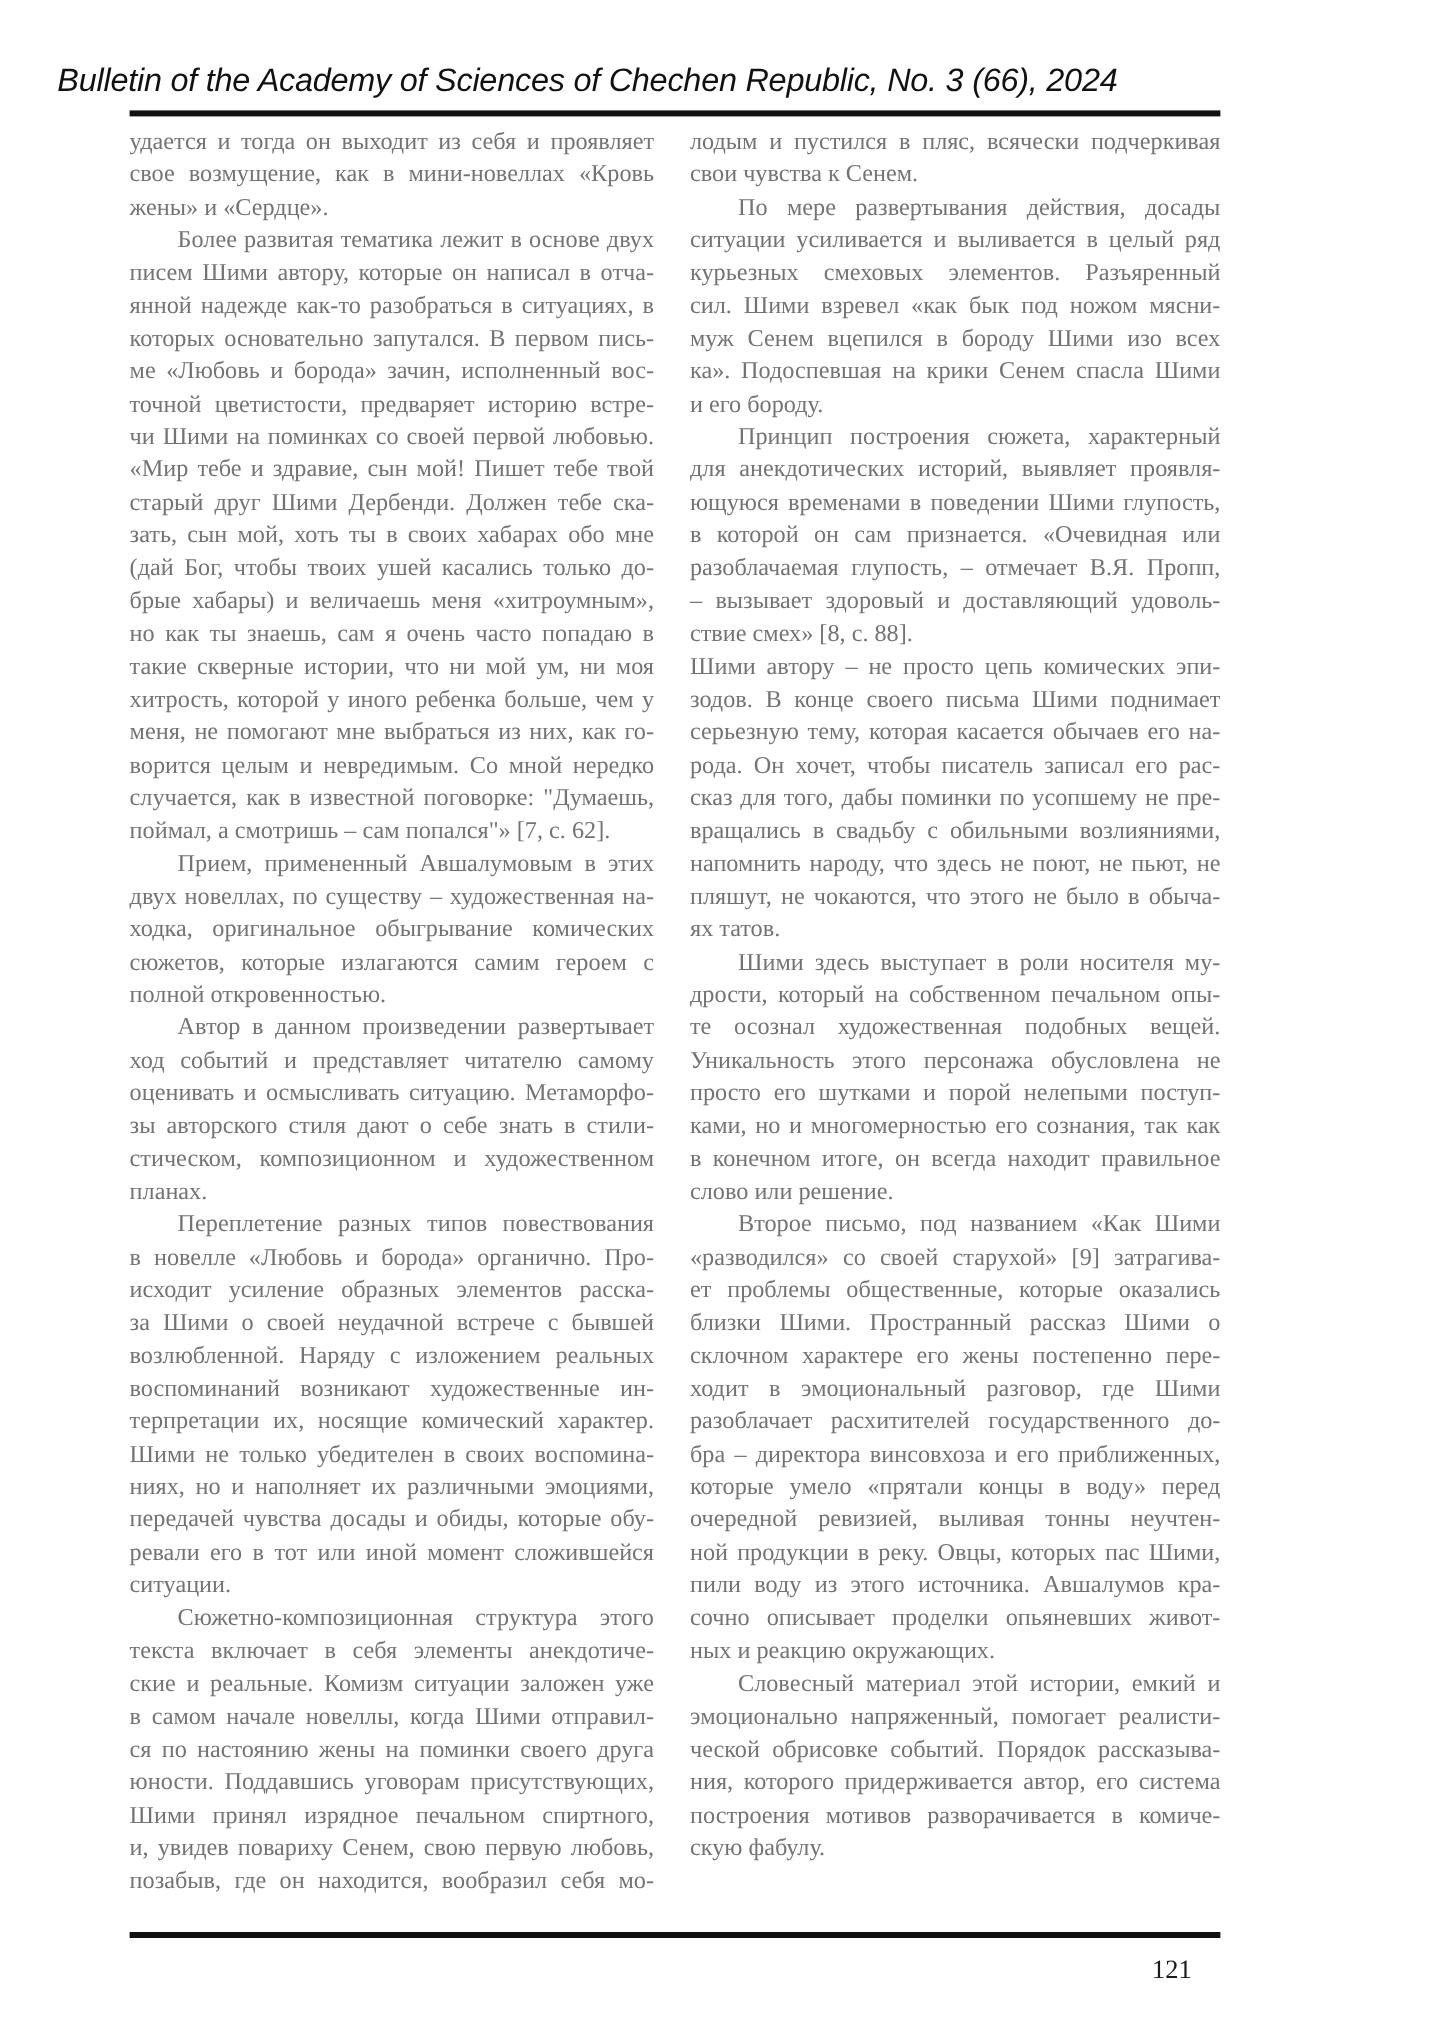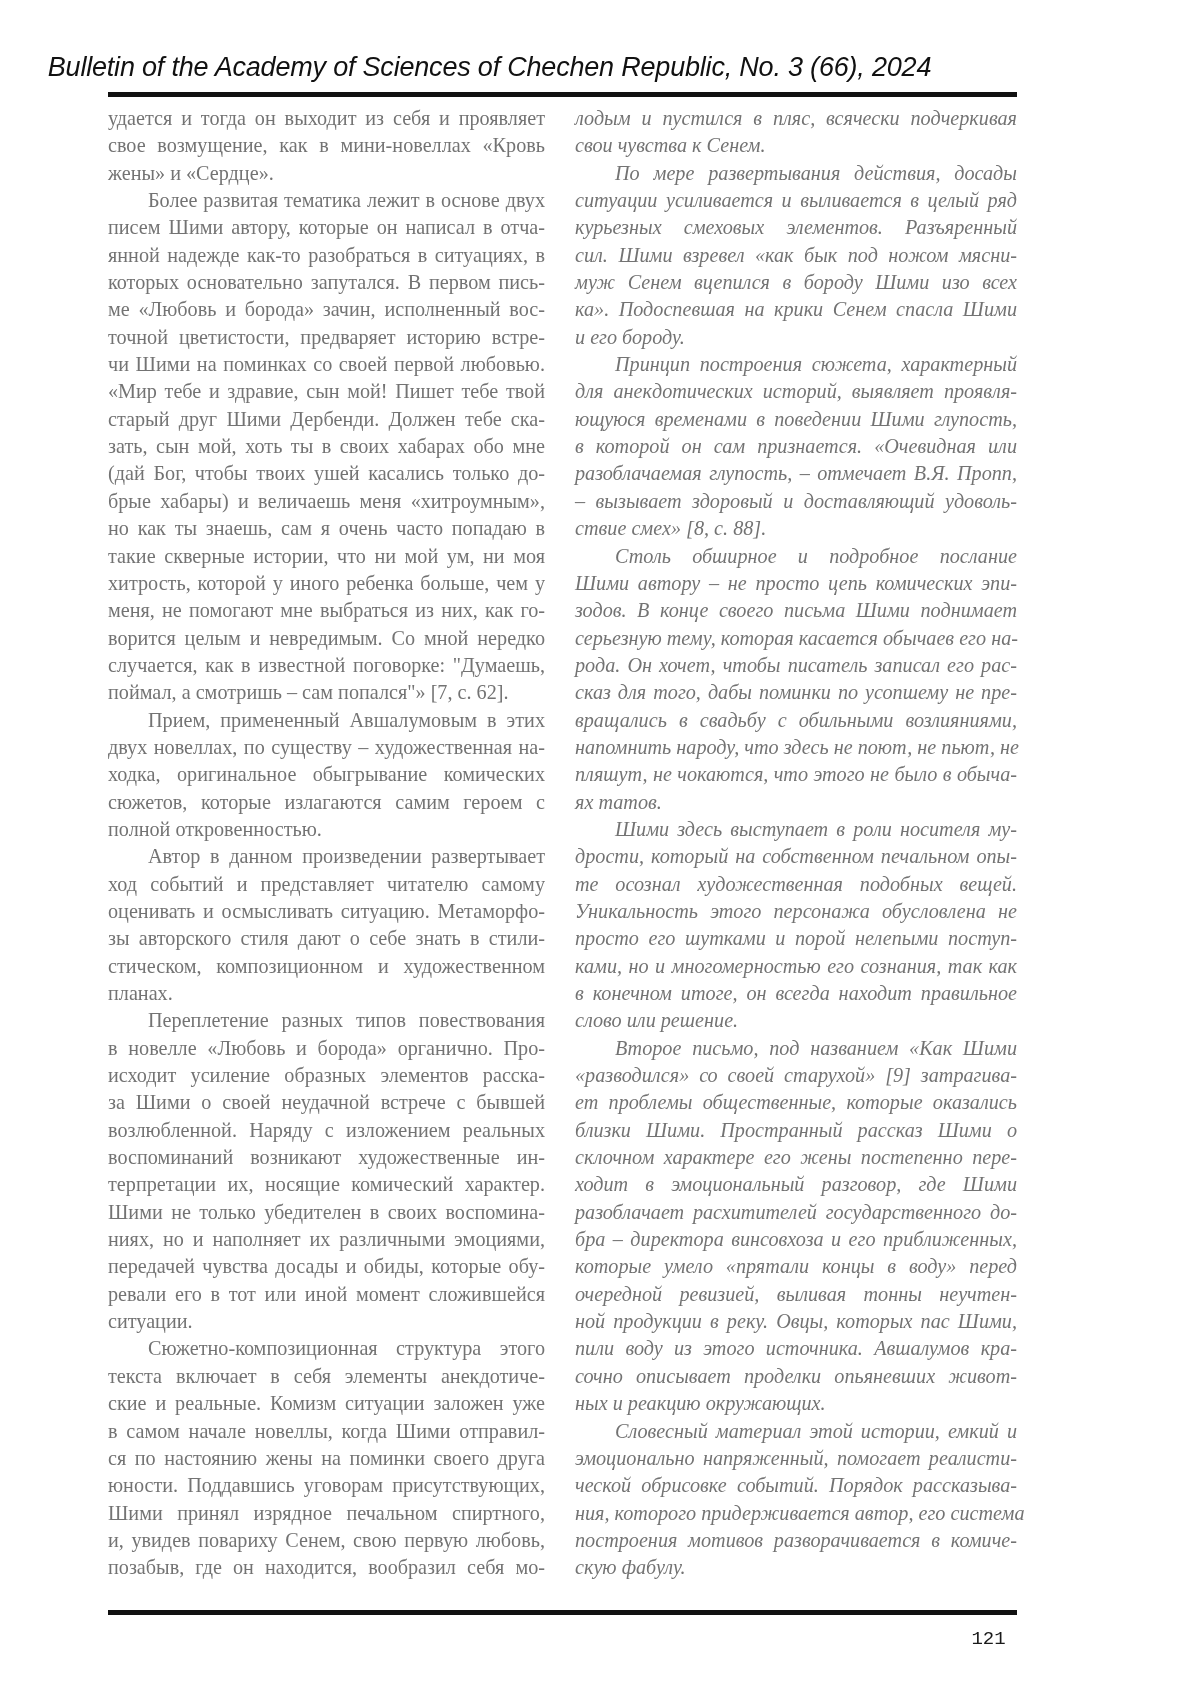--- a/index.html
+++ b/index.html
@@ -11,30 +11,30 @@
   }
   .header-rule {
     position: absolute; left: 108px; top: 92px; width: 909px; height: 5px; background: #111;
   }
   .column {
     position: absolute; top: 105px;
     font-family: "Liberation Serif", serif; font-size: 20.2px; line-height: 27.35px;
     color: #737373;
   }
   .col-left { left: 108px; width: 437px; }
-  .col-right { left: 575px; width: 442px; font-style: italic; }
+  .col-right { left: 575px; width: 442px; }
   .line { display: block; white-space: nowrap; text-align: justify; text-align-last: justify; height: 27.35px; }
   .line.last { text-align-last: left; }
   .line.indent { text-indent: 40px; }
   .footer-rule {
     position: absolute; left: 108px; top: 1610px; width: 909px; height: 5px; background: #111;
   }
   .page-number {
-    position: absolute; left: 960px; top: 1628px; width: 57px; text-align: center;
-    font-family: Liberation Mono, monospace; font-size: 19px; color: #1a1a1a;
+    position: absolute; left: 960px; top: 1628px; width: 57px; text-align: left;
+    font-family: Liberation Serif, serif; font-size: 22px; color: #1a1a1a;
   }
 </style>
 </head>
 <body>
 
 <div class="header-title">Bulletin of the Academy of Sciences of Chechen Republic, No. 3 (66), 2024</div>
 <div class="header-rule"></div>
 
 <div class="column col-left">
     <span class="line">удается и тогда он выходит из себя и проявляет</span>
@@ -102,21 +102,20 @@
     <span class="line">муж Сенем вцепился в бороду Шими изо всех</span>
     <span class="line">ка». Подоспевшая на крики Сенем спасла Шими</span>
     <span class="line last">и его бороду.</span>
     <span class="line indent">Принцип построения сюжета, характерный</span>
     <span class="line">для анекдотических историй, выявляет проявля-</span>
     <span class="line">ющуюся временами в поведении Шими глупость,</span>
     <span class="line">в которой он сам признается. «Очевидная или</span>
     <span class="line">разоблачаемая глупость, – отмечает В.Я. Пропп,</span>
     <span class="line">– вызывает здоровый и доставляющий удоволь-</span>
     <span class="line last">ствие смех» [8, с. 88].</span>
-    <span class="line indent">Столь обширное и подробное послание</span>
     <span class="line">Шими автору – не просто цепь комических эпи-</span>
     <span class="line">зодов. В конце своего письма Шими поднимает</span>
     <span class="line">серьезную тему, которая касается обычаев его на-</span>
     <span class="line">рода. Он хочет, чтобы писатель записал его рас-</span>
     <span class="line">сказ для того, дабы поминки по усопшему не пре-</span>
     <span class="line">вращались в свадьбу с обильными возлияниями,</span>
     <span class="line">напомнить народу, что здесь не поют, не пьют, не</span>
     <span class="line">пляшут, не чокаются, что этого не было в обыча-</span>
     <span class="line last">ях татов.</span>
     <span class="line indent">Шими здесь выступает в роли носителя му-</span>

